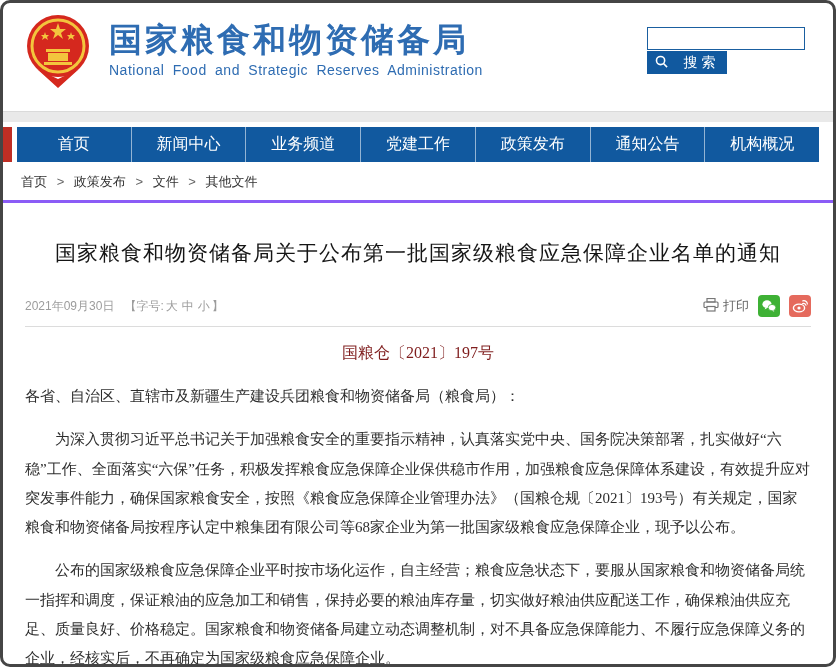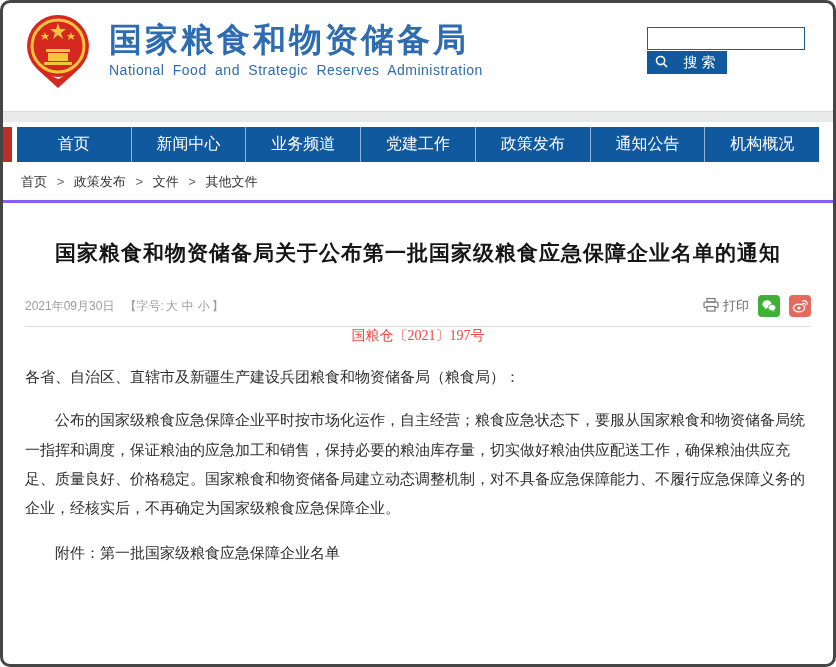--- a/index.html
+++ b/index.html
@@ -25,30 +25,30 @@
   .nav { margin:0 14px; height:35px; background:#11599f; display:flex; }
   .nav-item { flex:1; display:flex; align-items:center; justify-content:center; color:#fff; font-size:16px;
     cursor:pointer; border-left:1px solid rgba(255,255,255,0.55); }
   .nav-item:first-child { border-left:none; }
   
   .breadcrumb { padding:11px 0 9px 18px; font-size:13px; color:#333; border-bottom:3px solid #8b5cf6; }
   .crumb { cursor:pointer; }
   .crumb-sep { color:#666; margin:0 6px; }
   
   .article { padding:0 22px; }
-  .article-title { margin-top:36px; text-align:center; font-size:21px; font-weight:bold; color:#151515; letter-spacing:1px; }
+  .article-title { margin-top:36px; text-align:center; font-size:21px; font-weight:normal; color:#151515; letter-spacing:1px; }
   .meta-row { margin-top:28px; display:flex; align-items:center; font-size:12px; color:#9c9c9c; }
   .size-option { cursor:pointer; margin:0 2px; color:#9c9c9c; }
   .meta-right { margin-left:auto; display:flex; gap:9px; }
   .print-link { display:flex; align-items:center; gap:4px; color:#666; font-size:13px; cursor:pointer; }
   .share-icon { width:22px; height:22px; border-radius:4px; display:flex; align-items:center; justify-content:center; cursor:pointer; }
   .wechat { background:#3eb135; }
   .weibo { background:#e56a5d; }
   .meta-hr { border:none; border-top:1px solid #dcdcdc; margin-top:9px; }
-  .doc-number { text-align:center; font-size:14px; color:#ef4444; font-family:"Liberation Serif", serif; }
+  .doc-number { text-align:center; margin-top:16px; font-size:16px; color:#7f1d1d; font-family:"Liberation Serif", serif; }
   .body-text { font-family:"Liberation Serif", serif; font-size:15px; line-height:1.95; color:#2e2e2e; }
   .salutation { margin-top:18px; }
   .para { text-indent:2em; margin-top:14px; }
   .attachment { text-indent:2em; margin-top:16px; cursor:pointer; }
 </style>
 </head>
 <body>
 
 <div class="frame">
 
@@ -149,19 +149,20 @@
         </span>
       </div>
     </div>
 
     <hr class="meta-hr">
 
     <div class="doc-number">国粮仓〔2021〕197号</div>
 
     <div class="body-text">
       <p class="salutation">各省、自治区、直辖市及新疆生产建设兵团粮食和物资储备局（粮食局）：</p>
+      <p class="para">为深入贯彻习近平总书记关于加强粮食安全的重要指示精神，认真落实党中央、国务院决策部署，扎实做好“六稳”工作、全面落实“六保”任务，积极发挥粮食应急保障企业保供稳市作用，加强粮食应急保障体系建设，有效提升应对突发事件能力，确保国家粮食安全，按照《粮食应急保障企业管理办法》（国粮仓规〔2021〕193号）有关规定，国家粮食和物资储备局按程序认定中粮集团有限公司等68家企业为第一批国家级粮食应急保障企业，现予以公布。</p>
       <p class="para">公布的国家级粮食应急保障企业平时按市场化运作，自主经营；粮食应急状态下，要服从国家粮食和物资储备局统一指挥和调度，保证粮油的应急加工和销售，保持必要的粮油库存量，切实做好粮油供应配送工作，确保粮油供应充足、质量良好、价格稳定。国家粮食和物资储备局建立动态调整机制，对不具备应急保障能力、不履行应急保障义务的企业，经核实后，不再确定为国家级粮食应急保障企业。</p>
       <p class="attachment">附件：第一批国家级粮食应急保障企业名单</p>
 
     </div>
   </div>
 
 </div>
 
 </body></html>

